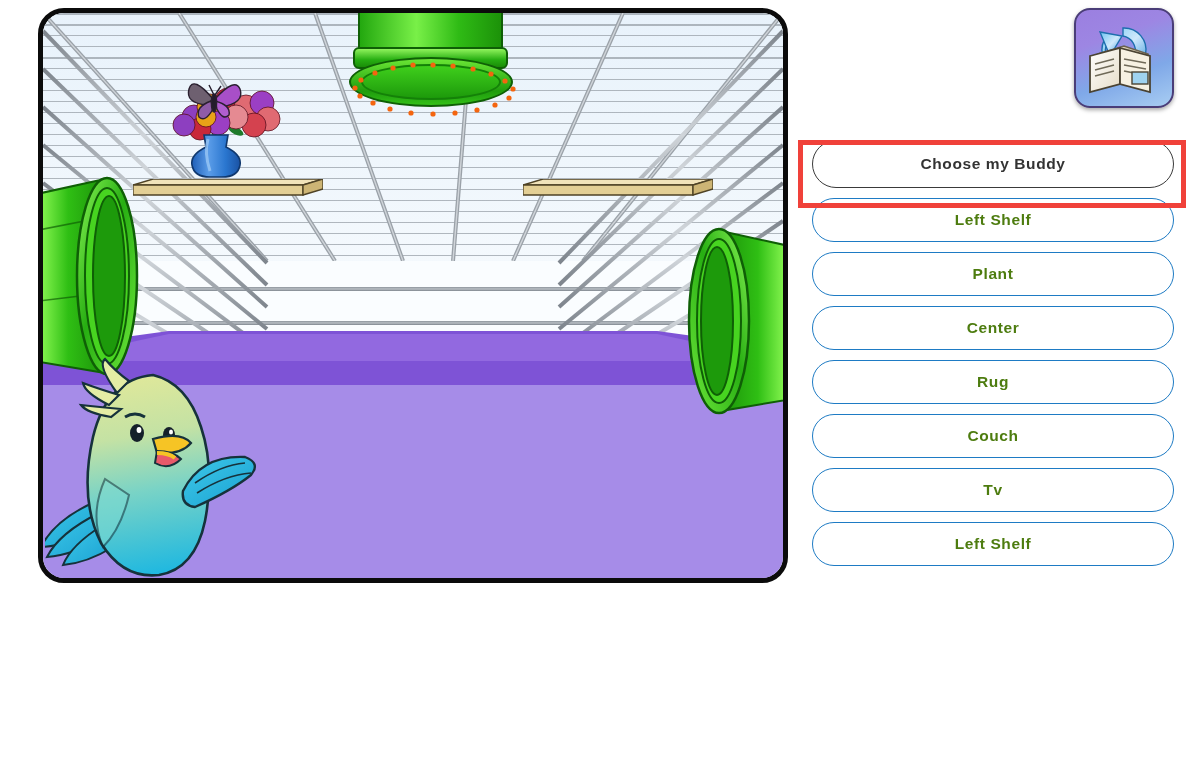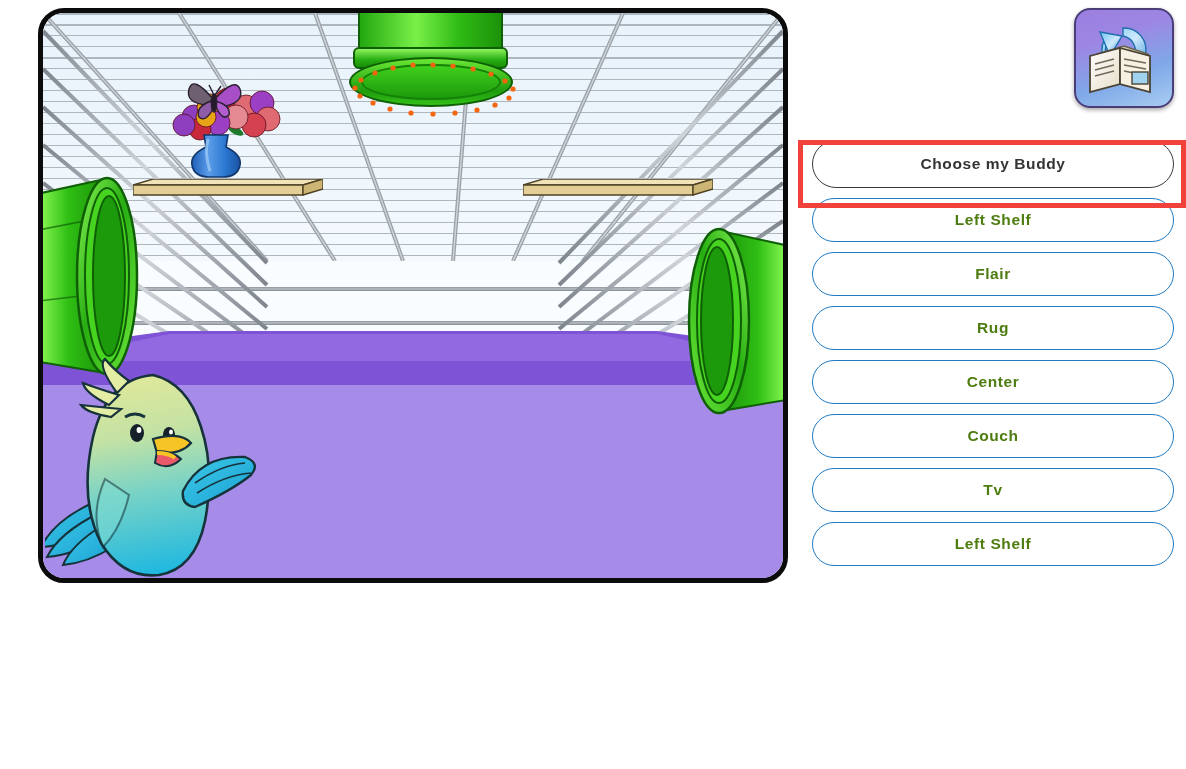--- a/index.html
+++ b/index.html
@@ -551,23 +551,23 @@
         <line x1="19" y1="60" x2="38" y2="55"></line>
         <line x1="19" y1="66" x2="38" y2="61"></line>
       </g>
     </svg>
   </div>
 
   <div id="sidebar">
     <button class="pill-btn primary">Choose my Buddy</button>
 
     <button class="pill-btn">Left Shelf</button>
-    <button class="pill-btn">Flair</button>
+    <button class="pill-btn">Plant</button>
+    <button class="pill-btn">Center</button>
     <button class="pill-btn">Rug</button>
-    <button class="pill-btn">Center</button>
     <button class="pill-btn">Couch</button>
     <button class="pill-btn">Tv</button>
     <button class="pill-btn">Left Shelf</button>
   </div>
 
   <div id="highlight-box"></div>
 
 </div>
 
 </body></html>

